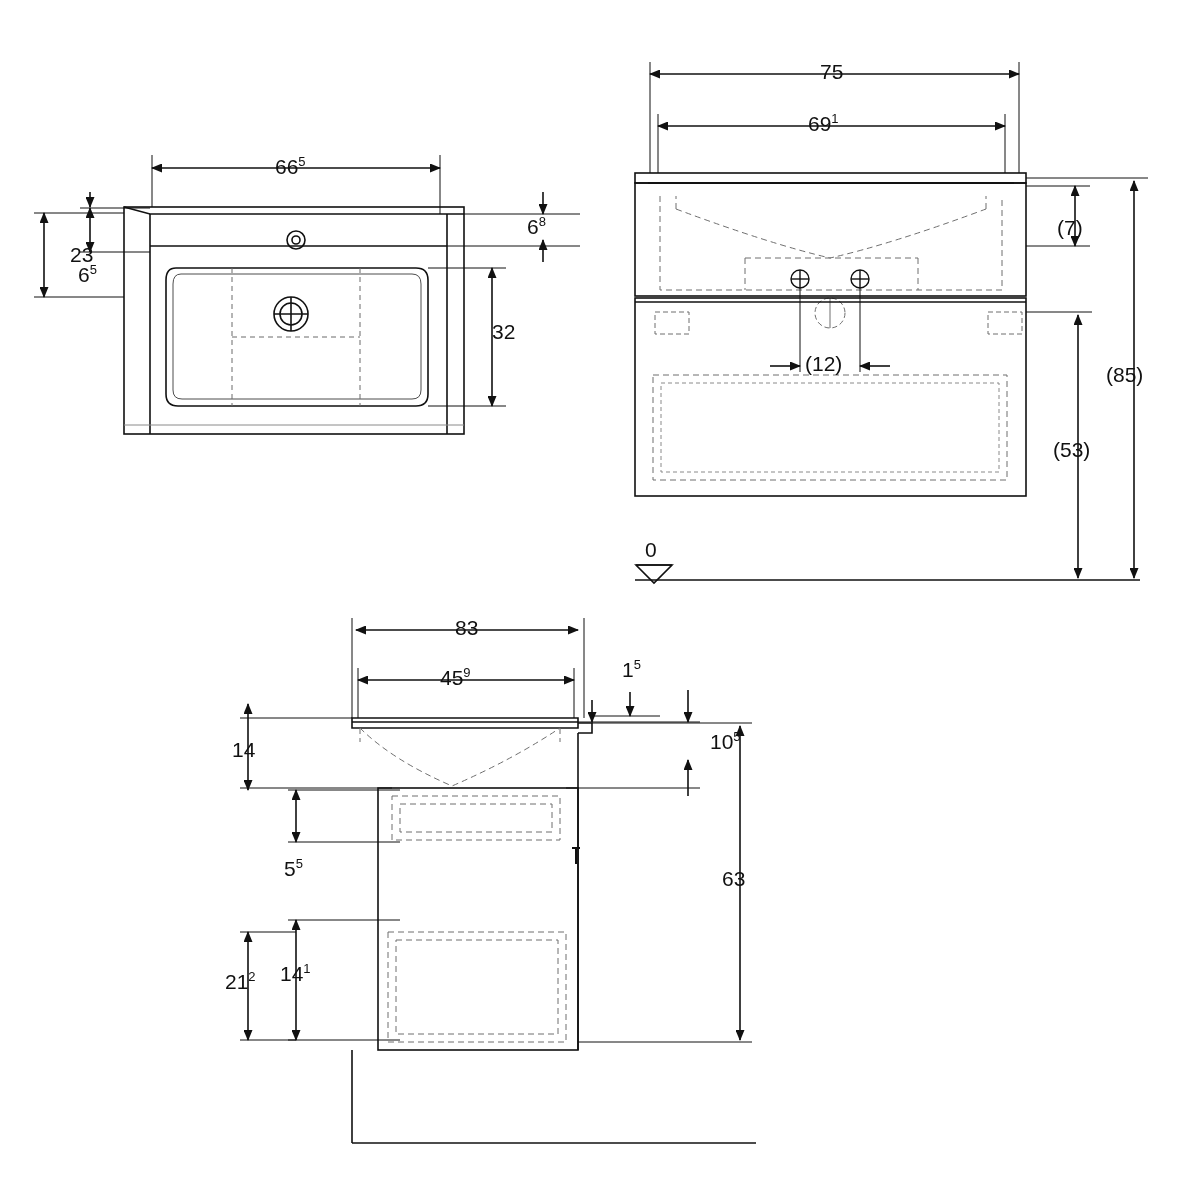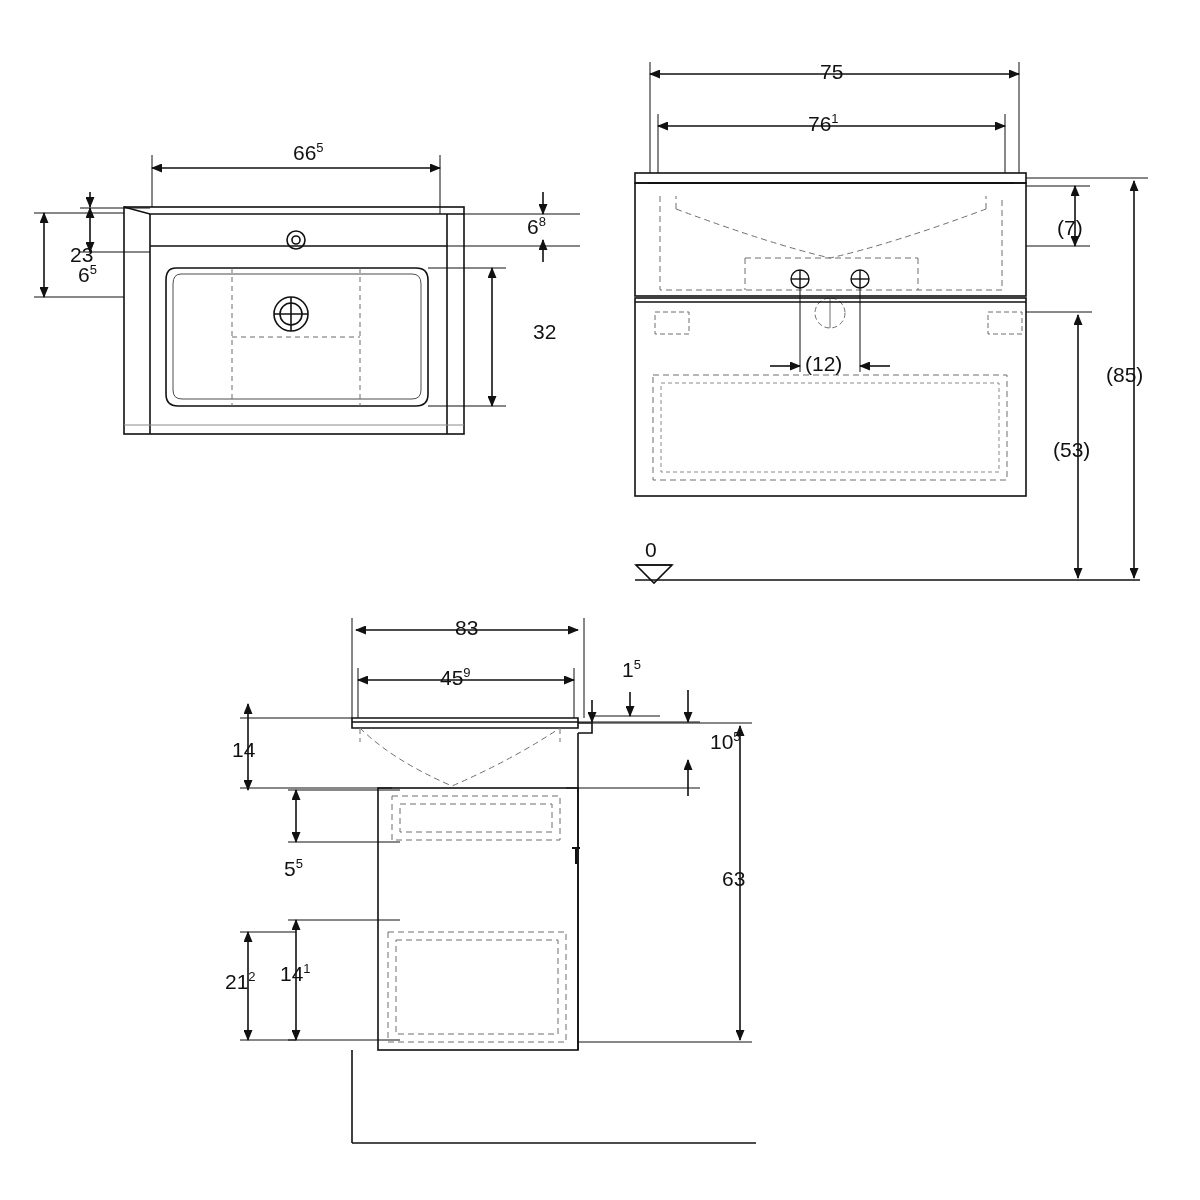--- a/index.html
+++ b/index.html
@@ -251,28 +251,28 @@
         <path d="M240 932 L296 932" stroke-width="1"></path>
         <path d="M240 1040 L296 1040" stroke-width="1"></path>
 
         <path d="M740 726 L740 1040" marker-start="url(#arrStart)" marker-end="url(#arrEnd)"></path>
         <path d="M592 723 L752 723" stroke-width="1"></path>
         <path d="M578 1042 L752 1042" stroke-width="1"></path>
       </g>
     </g>
   </svg>
 
-  <div class="dim-label" style="left:275px; top:141px;margin-left:18px;"><span>66</span><sup>5</sup></div>
+  <div class="dim-label" style="left:275px; top:155px;"><span>66</span><sup>5</sup></div>
   <div class="dim-label" style="left:30px; top:243px;margin-left:40px;"><span>23</span><sup></sup></div>
   <div class="dim-label" style="left:78px; top:263px;"><span>6</span><sup>5</sup></div>
   <div class="dim-label" style="left:527px; top:215px;"><span>6</span><sup>8</sup></div>
-  <div class="dim-label" style="left:492px; top:320px;padding-left:41px;"><span>32</span><sup></sup></div>
+  <div class="dim-label" style="left:492px; top:320px;"><span>32</span><sup></sup></div>
 
   <div class="dim-label" style="left:820px; top:60px;"><span>75</span><sup></sup></div>
-  <div class="dim-label" style="left:808px; top:112px;"><span>76</span><sup>1</sup></div>
+  <div class="dim-label" style="left:808px; top:112px;"><span>69</span><sup>1</sup></div>
   <div class="dim-label" style="left:1057px; top:216px;"><span>(7)</span><sup></sup></div>
   <div class="dim-label" style="left:805px; top:352px;"><span>(12)</span><sup></sup></div>
   <div class="dim-label" style="left:1106px; top:363px;"><span>(85)</span><sup></sup></div>
   <div class="dim-label" style="left:1053px; top:438px;"><span>(53)</span><sup></sup></div>
   <div class="dim-label" style="left:645px; top:538px;"><span>0</span><sup></sup></div>
 
   <div class="dim-label" style="left:455px; top:616px;"><span>83</span><sup></sup></div>
   <div class="dim-label" style="left:440px; top:666px;"><span>45</span><sup>9</sup></div>
   <div class="dim-label" style="left:622px; top:658px;"><span>1</span><sup>5</sup></div>
   <div class="dim-label" style="left:232px; top:738px;"><span>14</span><sup></sup></div>

